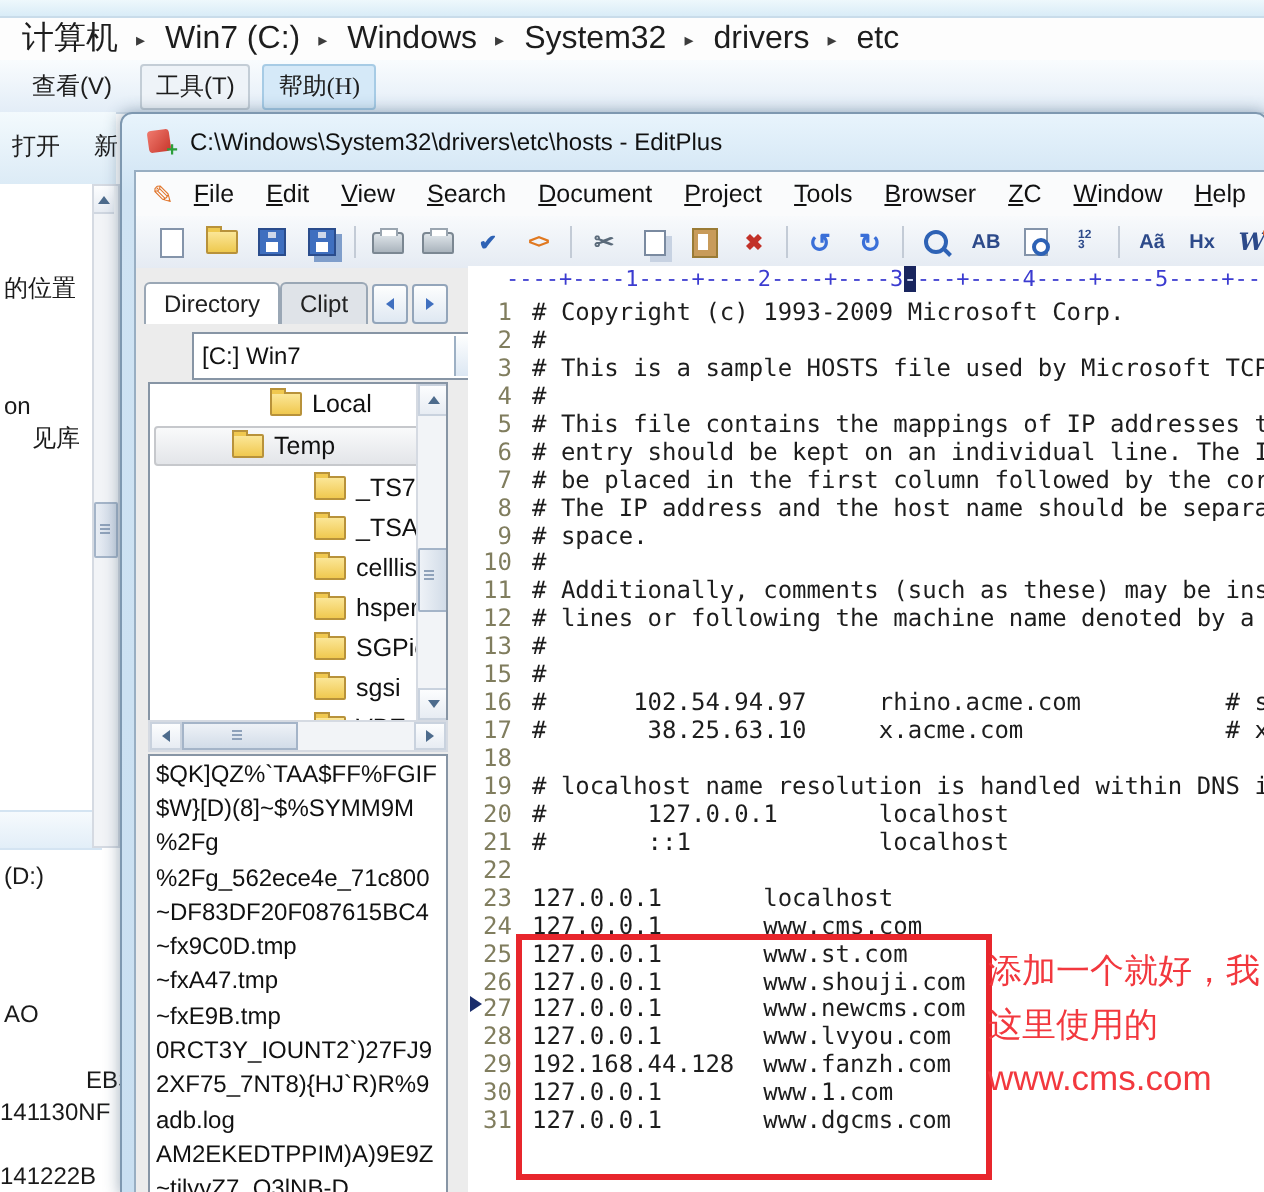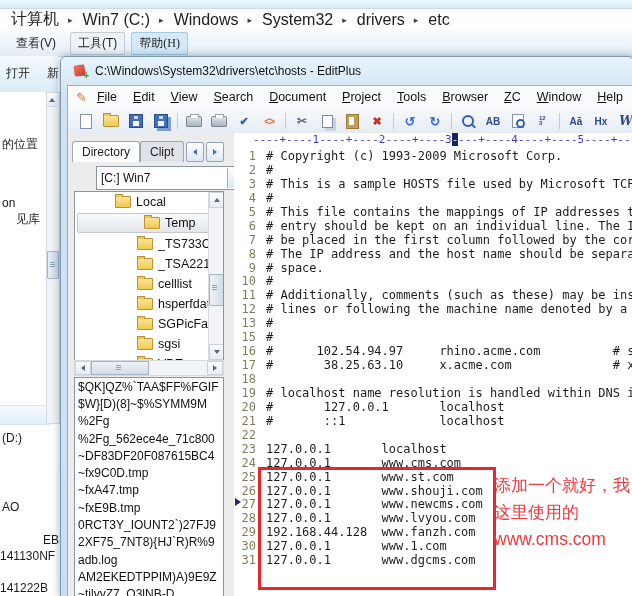--- a/index.html
+++ b/index.html
@@ -79,24 +79,24 @@
   .panel{position:absolute;left:0;top:48px;width:166px;bottom:0;background:#ececec;border-right:1px solid #9aa7b5;}
   .ptabs{position:absolute;left:4px;top:6px;height:22px;display:flex;align-items:flex-end;}
   .ptab{font-size:12px;padding:3px 9px;border:1px solid #9aa7b5;border-bottom:none;border-radius:3px 3px 0 0;background:#dfe3e8;color:#222;}
   .ptab.active{background:#fff;position:relative;z-index:2;}
   .pspin{width:16px;height:18px;background:linear-gradient(#fdfefe,#dfe8f2);border:1px solid #93a5ba;display:flex;align-items:center;justify-content:center;margin-left:2px;border-radius:2px;}
   .pspin .tri-left,.pspin .tri-right{border-right-color:#3f6fbf;border-left-color:#3f6fbf;}
   .pdrop{position:absolute;left:6px;top:32px;width:148px;height:22px;background:#fff;border:1px solid #8795a5;display:flex;align-items:center;margin-left:22px;}
   .pdrop-text{font-size:12px;color:#111;padding-left:4px;flex:1;}
   .pdrop-btn{width:17px;height:20px;background:linear-gradient(#fdfefe,#dce7f3);border-left:1px solid #9db0c4;display:flex;align-items:center;justify-content:center;}
   .ptree{position:absolute;left:6px;top:57px;width:148px;height:168px;background:#fff;border:1px solid #8795a5;overflow:hidden;}
-  .trow{height:20px;display:flex;align-items:center;font-size:12.5px;color:#111;white-space:nowrap;}
+  .trow{height:20px;display:flex;align-items:center;font-size:12.5px;color:#111;white-space:nowrap;margin-left:20px;}
   .trow .lbl{margin-left:5px;}
   .lvl1{padding-left:40px;}.lvl3{padding-left:62px;}
-  .trow.sel{background:linear-gradient(#f9fafb,#e3e5e9);border:1px solid #c6c8cc;border-radius:2px;height:18px;margin:1px 2px 1px 2px;padding-left:66px;}
+  .trow.sel{background:linear-gradient(#f9fafb,#e3e5e9);border:1px solid #c6c8cc;border-radius:2px;height:18px;margin:1px 2px 1px 2px;padding-left:38px;}
   .fold{width:14px;height:10px;background:linear-gradient(#fbe697,#f0c84f);border:1px solid #b8923a;border-radius:1px;position:relative;flex:none;}
   .fold::before{content:"";position:absolute;left:-1px;top:-3px;width:6px;height:2px;background:#f0c84f;border:1px solid #b8923a;border-bottom:none;}
   .vscroll{position:absolute;right:0;top:0;width:14px;height:100%;background:#f2f4f7;border-left:1px solid #d5dae2;}
   .vscroll .sbtn{position:absolute;left:0;width:13px;height:14px;background:linear-gradient(#fcfdfe,#e7ecf3);border:1px solid #c9d2de;display:flex;align-items:center;justify-content:center;}
   .vscroll .sthumb{position:absolute;left:0;top:82px;width:13px;height:30px;background:linear-gradient(90deg,#eef2f7,#d2dce8);border:1px solid #a4b4c8;border-radius:1px;}
   .hscroll{position:absolute;left:6px;top:226px;width:148px;height:14px;background:#f2f4f7;border:1px solid #d5dae2;}
   .hscroll .sbtn{position:absolute;top:0;width:14px;height:12px;background:linear-gradient(#fcfdfe,#e7ecf3);border:1px solid #c9d2de;display:flex;align-items:center;justify-content:center;}
   .hscroll .sthumb{position:absolute;left:16px;top:0;width:56px;height:12px;background:linear-gradient(#eef2f7,#d2dce8);border:1px solid #a4b4c8;}
   .hscroll .grip{left:24px;top:3px;}
   .plist{position:absolute;left:6px;top:243px;width:148px;bottom:0;background:#fff;border:1px solid #8795a5;border-bottom:none;overflow:hidden;}

